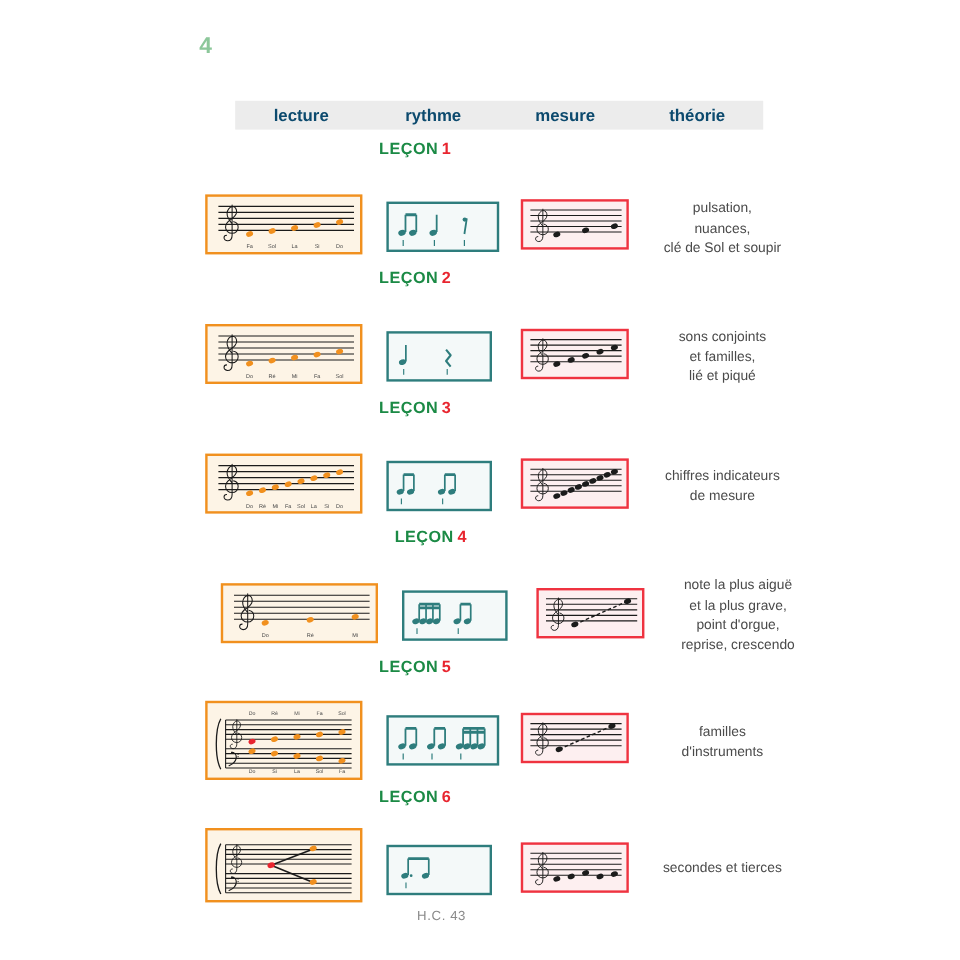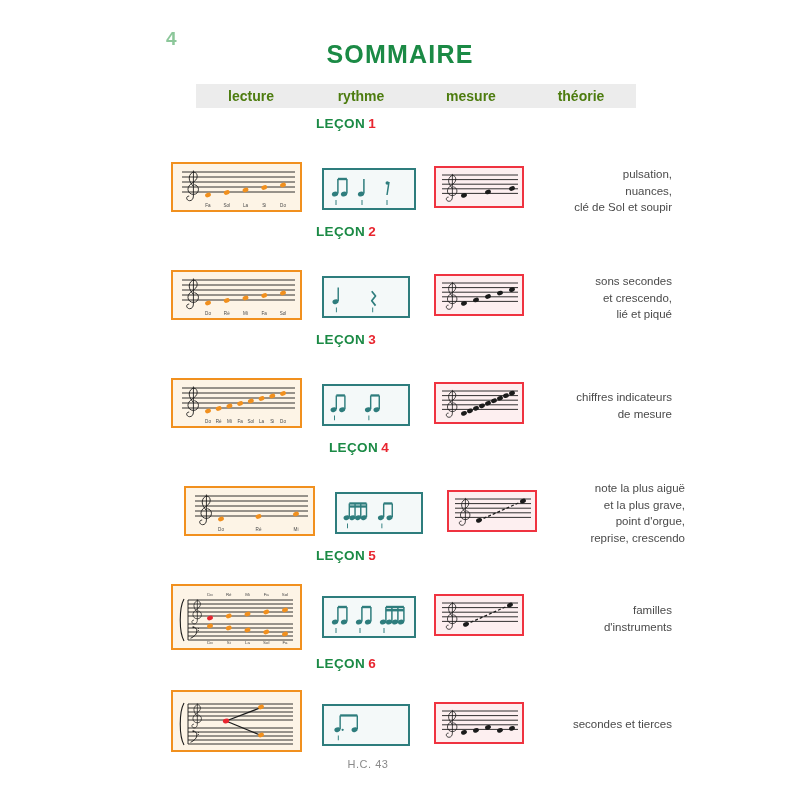--- a/index.html
+++ b/index.html
@@ -45,21 +45,21 @@
     width: 440px; height: 24px;
     background: #ececec;
     display: flex;
     align-items: center;
   }
   .col-header-cell {
     flex: 0 0 25%;
     text-align: center;
     font-size: 14px;
     font-weight: bold;
-    color: #4d7c0f;
+    color: #0c4a6e;
   }
 
   
   .lesson-row {
     position: absolute;
     left: 0;
     width: 800px;
   }
   .lesson-label {
     width: 692px;
@@ -99,21 +99,21 @@
     left: 434px;
     border-width: 2.5px;
     border-color: #ef3340;
     background: #fdeff0;
   }
 
   .theory-text {
     position: absolute;
     left: 532px;
     width: 140px;
-    text-align: right;
+    text-align: center;
     font-size: 11.5px;
     line-height: 1.45;
     color: #4a4a4a;
   }
 
   
   .footer {
     position: absolute;
     left: 0; top: 758px;
     width: 736px;
@@ -125,21 +125,20 @@
 
   svg { display: block; }
 </style>
 </head>
 <body>
 
 <div id="page">
 
   <div class="page-number">4</div>
 
-  <div class="doc-title">SOMMAIRE</div>
 
   <div class="col-header-bar">
     <div class="col-header-cell">lecture</div>
     <div class="col-header-cell">rythme</div>
     <div class="col-header-cell">mesure</div>
     <div class="col-header-cell">théorie</div>
   </div>
 
   <div id="rows-host">
       <div class="lesson-row" style="top: 116px;">
@@ -245,21 +244,21 @@
               <g transform="translate(16,21) scale(0.38)">
                 <path d="M0,0 C -5,-6 -9,-12 -9,-19 C -9,-27 -3,-33 2,-33 C 7,-33 10,-28 10,-23 C 10,-16 4,-11 -2,-7 C -8,-3 -12,2 -12,8 C -12,15 -6,20 1,20 C 8,20 13,15 13,8 C 13,2 9,-2 4,-3 M1,-36 L1,24 C 1,31 -3,35 -8,35 C -12,35 -15,32 -15,29 C -15,26 -13,24 -10,24" fill="none" stroke="#1b1b1b" stroke-width="2.1" stroke-linecap="round" stroke-linejoin="round"></path>
               </g>
               <ellipse cx="28" cy="28.4" rx="3" ry="2.2" fill="#1b1b1b" transform="rotate(-20 28 28.4)"></ellipse>
               <ellipse cx="40" cy="24.95" rx="3" ry="2.2" fill="#1b1b1b" transform="rotate(-20 40 24.95)"></ellipse>
               <ellipse cx="52" cy="21.5" rx="3" ry="2.2" fill="#1b1b1b" transform="rotate(-20 52 21.5)"></ellipse>
               <ellipse cx="64" cy="18.049999999999997" rx="3" ry="2.2" fill="#1b1b1b" transform="rotate(-20 64 18.049999999999997)"></ellipse>
               <ellipse cx="76" cy="14.6" rx="3" ry="2.2" fill="#1b1b1b" transform="rotate(-20 76 14.6)"></ellipse>
             </svg>
           </div>
-          <div class="theory-text" style="top: 31px;"><span>sons secondes</span><br><span>et crescendo,</span><br><span>lié et piqué</span></div>
+          <div class="theory-text" style="top: 31px;"><span>sons conjoints</span><br><span>et familles,</span><br><span>lié et piqué</span></div>
         </div>
       </div>
       <div class="lesson-row" style="top: 332px;">
         <div class="lesson-label"><span>LEÇON</span><span class="num">3</span></div>
         <div class="lesson-cells">
           <div class="card card-lecture" style="top: 28px; width: 131px; height: 50px; display: flex; align-items: center; justify-content: center;">
             <svg width="125" height="44" viewBox="0 0 125 44">
               <line x1="8" y1="7" x2="121" y2="7" stroke="#1b1b1b" stroke-width="0.9"></line>
               <line x1="8" y1="12" x2="121" y2="12" stroke="#1b1b1b" stroke-width="0.9"></line>
               <line x1="8" y1="17" x2="121" y2="17" stroke="#1b1b1b" stroke-width="0.9"></line>

